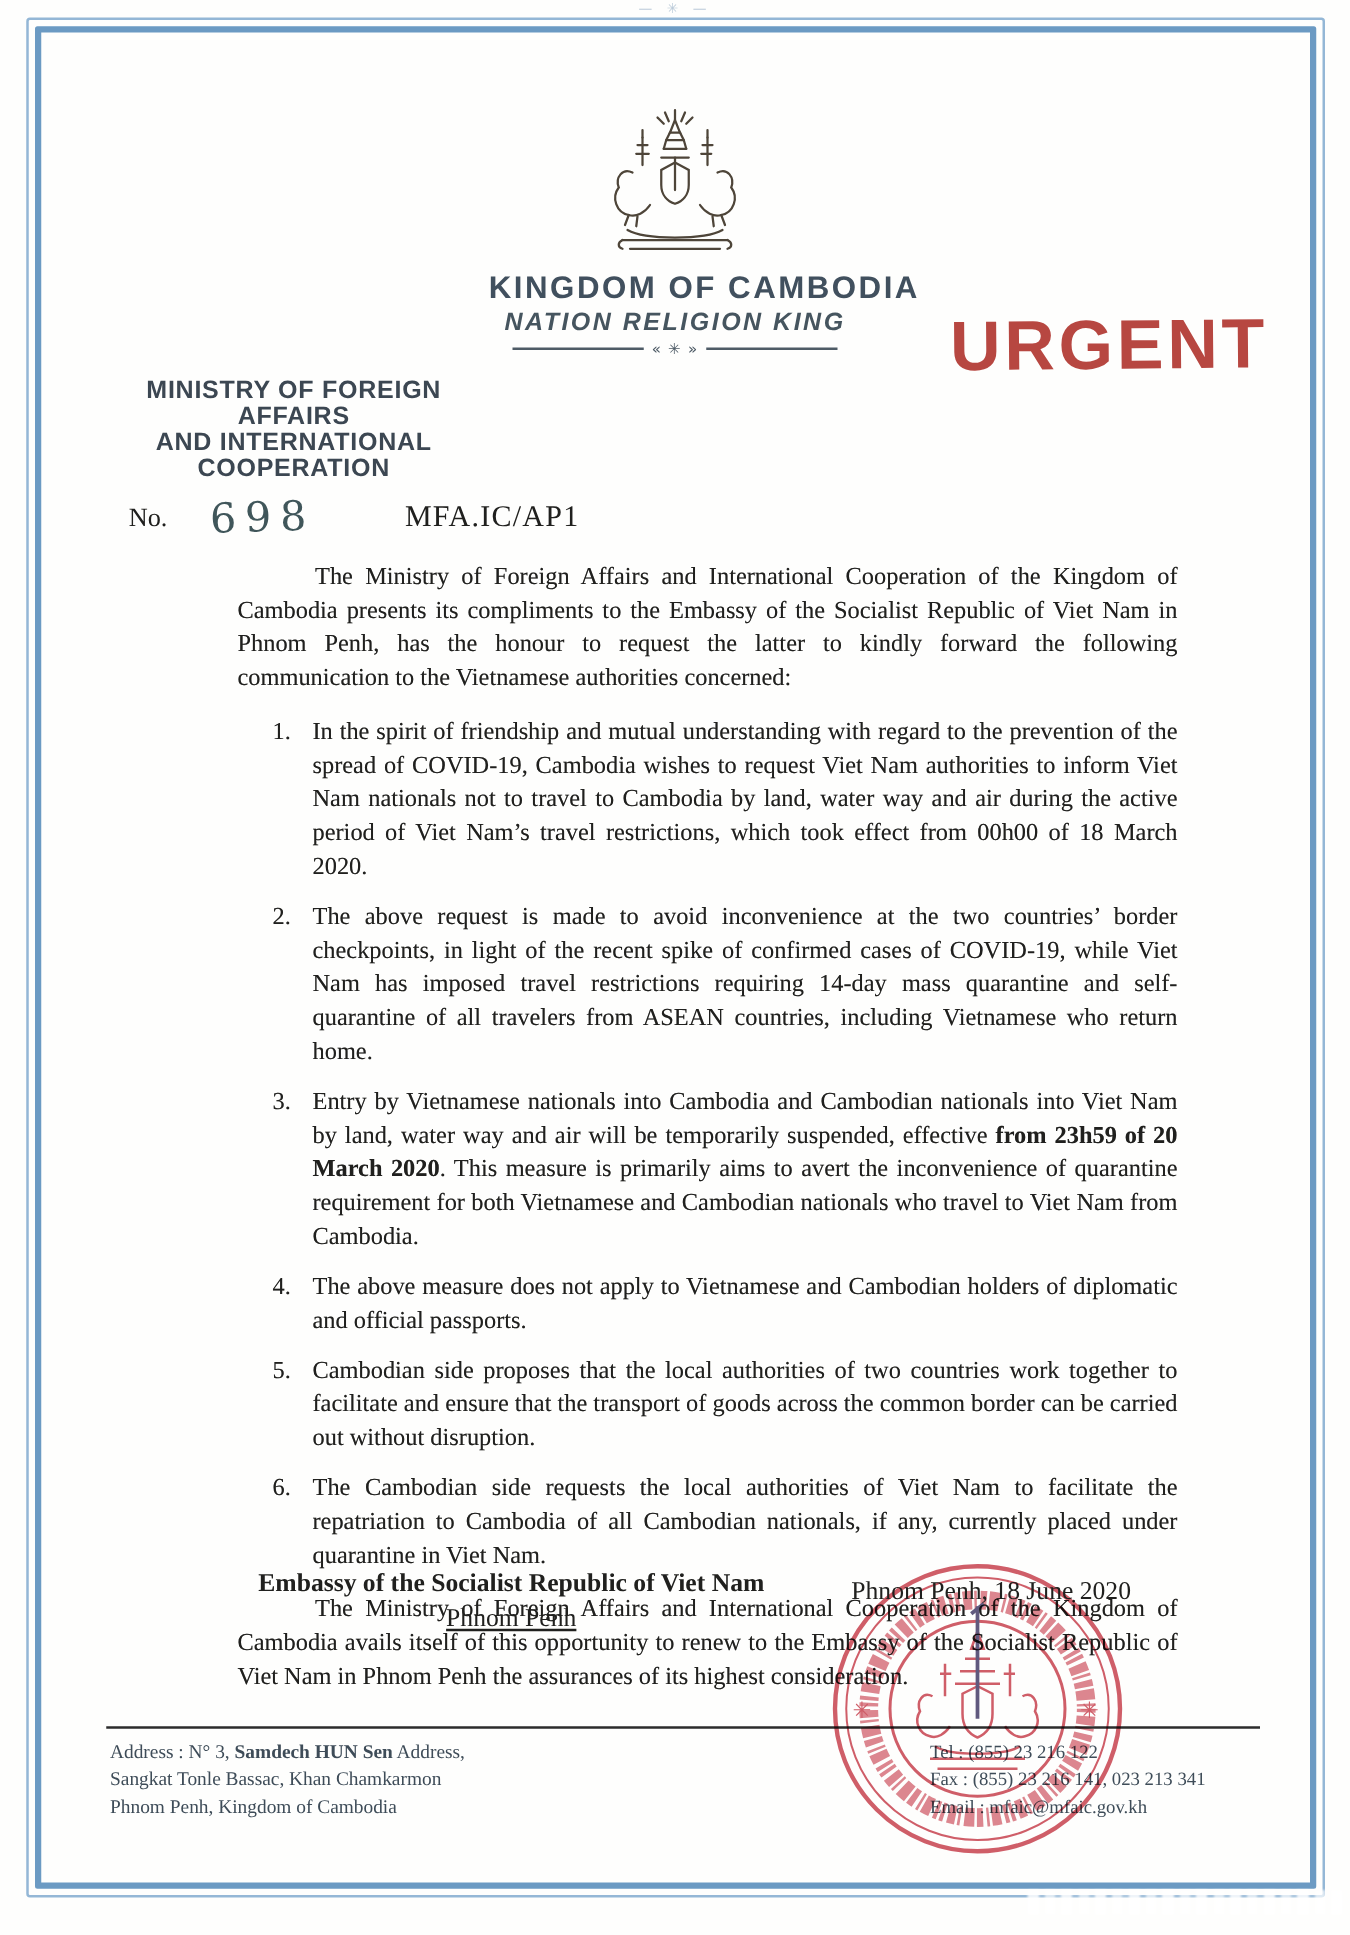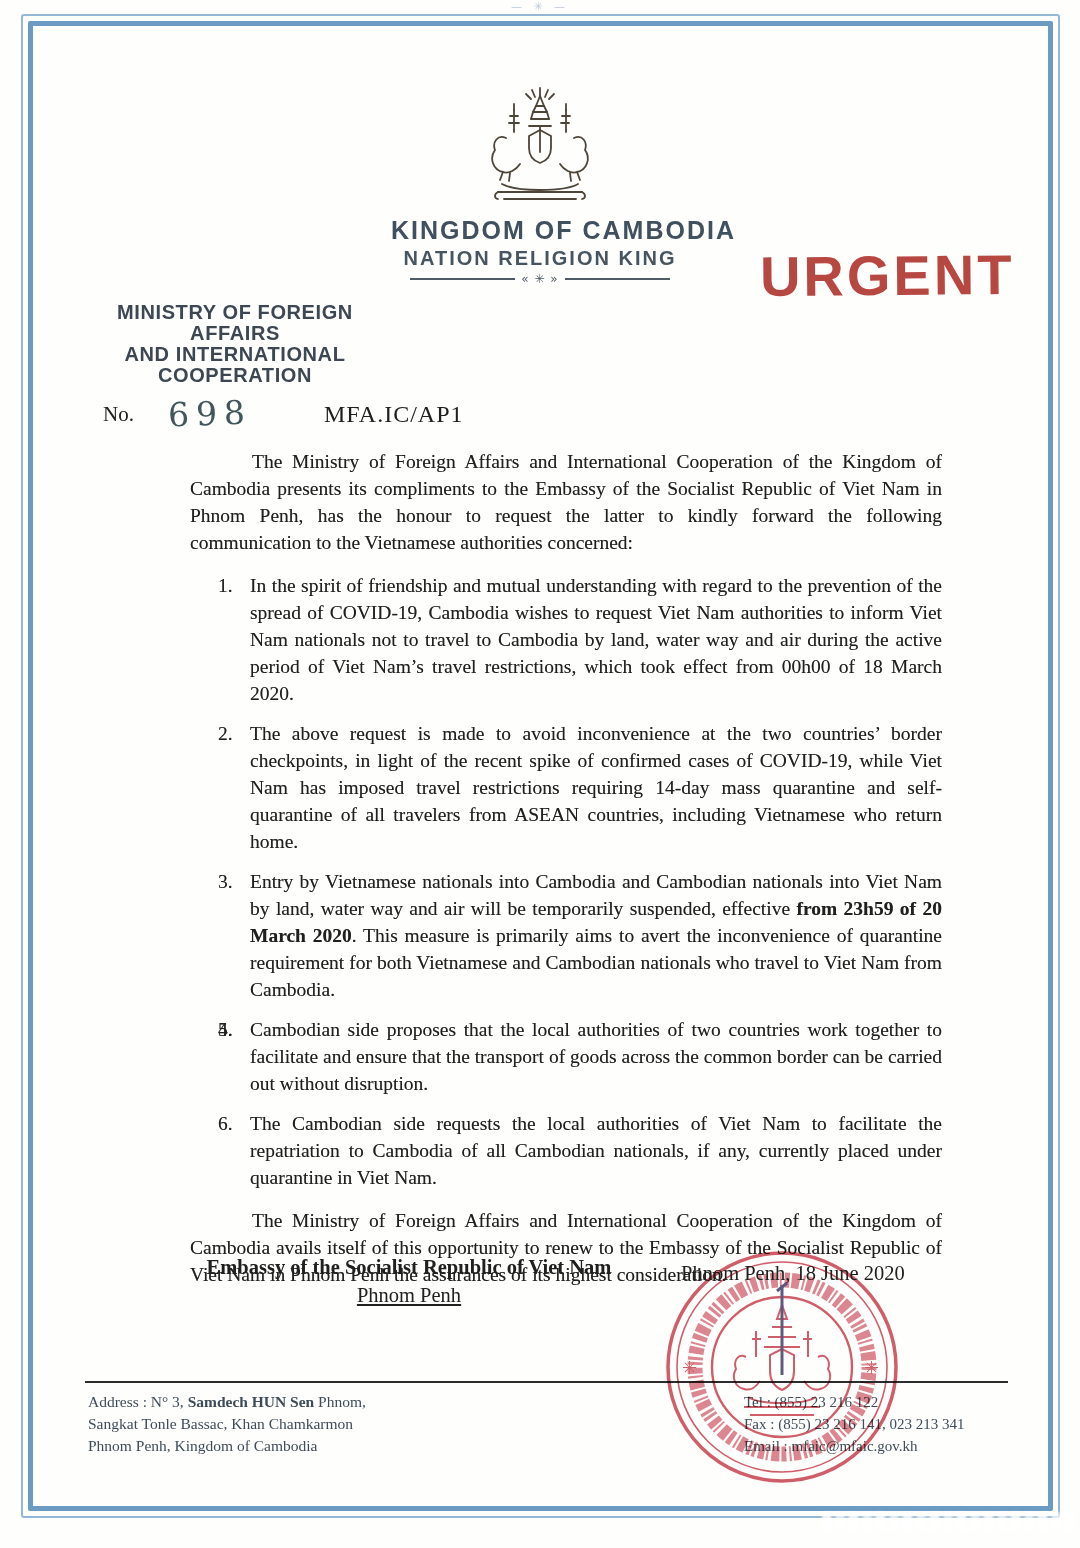--- a/index.html
+++ b/index.html
@@ -11,21 +11,21 @@
   .frame-inner{position:absolute;left:5px;top:5px;right:5px;bottom:5px;
                border:5px solid #6b9ac3;border-radius:2px;}
   .top-ornament{position:absolute;top:0px;left:0;width:100%;text-align:center;
                 color:#b9c9d8;font-size:11px;letter-spacing:4px;font-family:"DejaVu Sans",sans-serif;}
   
   .content{position:absolute;left:33px;top:28px;right:33px;}
   .arms{display:block;margin:58px auto 4px auto;}
   .kingdom{margin:2px 0 0 0;text-align:center;font-family:"Liberation Sans",sans-serif;
            font-weight:bold;font-size:25px;letter-spacing:2px;color:#41505e;padding-left:47px;}
   .motto{margin:2px 0 0 0;text-align:center;font-family:"Liberation Sans",sans-serif;
-         font-weight:bold;font-size:20px;letter-spacing:2px;color:#46555f;}
+         font-weight:bold;font-size:20px;letter-spacing:2px;color:#46555f;font-style:italic;}
   .divider{display:flex;align-items:center;justify-content:center;gap:6px;margin:2px auto 0 auto;width:260px;color:#4a5763;}
   .divider .bar{flex:1;border-top:2px solid #4e5b66;height:0;}
   .divider .glyph{font-family:"DejaVu Sans",sans-serif;font-size:12px;letter-spacing:1px;color:#4e5b66;}
   .ministry{width:300px;margin:16px 0 0 52px;text-align:center;
             font-family:"Liberation Sans",sans-serif;font-weight:bold;font-size:20px;
             letter-spacing:0.6px;color:#3c4752;line-height:21px;}
   .urgent{position:absolute;left:760px;top:243px;font-family:"Liberation Sans",sans-serif;
           font-weight:bold;font-size:56px;letter-spacing:3px;color:#b23832;opacity:.92;
           transform:rotate(-0.5deg);}
   .refline{display:flex;align-items:center;margin:14px 0 0 70px;font-size:21px;}
@@ -125,21 +125,21 @@
       <span class="handnum">698</span>
       <span class="code">MFA.IC/AP1</span>
     </div>
 
     <div class="body-col">
       <p class="para">The Ministry of Foreign Affairs and International Cooperation of the Kingdom of Cambodia presents its compliments to the Embassy of the Socialist Republic of Viet Nam in Phnom Penh, has the honour to request the latter to kindly forward the following communication to the Vietnamese authorities concerned:</p>
       <div class="list" id="num-list">
           <div class="li"><span class="num">1.</span><span><span>In the spirit of friendship and mutual understanding with regard to the prevention of the spread of COVID-19, Cambodia wishes to request Viet Nam authorities to inform Viet Nam nationals not to travel to Cambodia by land, water way and air during the active period of Viet Nam’s travel restrictions, which took effect from 00h00 of 18 March 2020.</span><b></b><span></span></span></div>
           <div class="li"><span class="num">2.</span><span><span>The above request is made to avoid inconvenience at the two countries’ border checkpoints, in light of the recent spike of confirmed cases of COVID-19, while Viet Nam has imposed travel restrictions requiring 14-day mass quarantine and self-quarantine of all travelers from ASEAN countries, including Vietnamese who return home.</span><b></b><span></span></span></div>
           <div class="li"><span class="num">3.</span><span><span>Entry by Vietnamese nationals into Cambodia and Cambodian nationals into Viet Nam by land, water way and air will be temporarily suspended, effective </span><b>from 23h59 of 20 March 2020</b><span>. This measure is primarily aims to avert the inconvenience of quarantine requirement for both Vietnamese and Cambodian nationals who travel to Viet Nam from Cambodia.</span></span></div>
-          <div class="li"><span class="num">4.</span></div>
+          <div class="li"><span class="num">4.</span><span><span>The above measure does not apply to Vietnamese and Cambodian holders of diplomatic and official passports.</span><b></b><span></span></span></div>
           <div class="li"><span class="num">5.</span><span><span>Cambodian side proposes that the local authorities of two countries work together to facilitate and ensure that the transport of goods across the common border can be carried out without disruption.</span><b></b><span></span></span></div>
           <div class="li"><span class="num">6.</span><span><span>The Cambodian side requests the local authorities of Viet Nam to facilitate the repatriation to Cambodia of all Cambodian nationals, if any, currently placed under quarantine in Viet Nam.</span><b></b><span></span></span></div>
         </div>
       <p class="closing">The Ministry of Foreign Affairs and International Cooperation of the Kingdom of Cambodia avails itself of this opportunity to renew to the Embassy of the Socialist Republic of Viet Nam in Phnom Penh the assurances of its highest consideration.</p>
     </div>
   </div>
 
   <div class="urgent">URGENT</div>
 
   <svg class="seal" viewBox="0 0 244 244">
@@ -175,21 +175,21 @@
   <div class="dateline">Phnom Penh, 18 June 2020</div>
 
   <div class="embassy">
     <div class="l1">Embassy of the Socialist Republic of Viet Nam</div>
     <div class="l2">Phnom Penh</div>
   </div>
 
   <div class="rule"></div>
 
   <div class="foot-left">
-    <div><span>Address : N° 3, </span><b>Samdech HUN Sen</b><span> Phnom,</span></div>
+    <div><span>Address : N° 3, </span><b>Samdech HUN Sen</b><span> Address,</span></div>
     <div>Sangkat Tonle Bassac, Khan Chamkarmon</div>
     <div>Phnom Penh, Kingdom of Cambodia</div>
   </div>
 
   <div class="foot-right">
     <div>Tel : (855) 23 216 122</div>
     <div>Fax : (855) 23 216 141, 023 213 341</div>
     <div>Email : mfaic@mfaic.gov.kh</div>
   </div>
 

